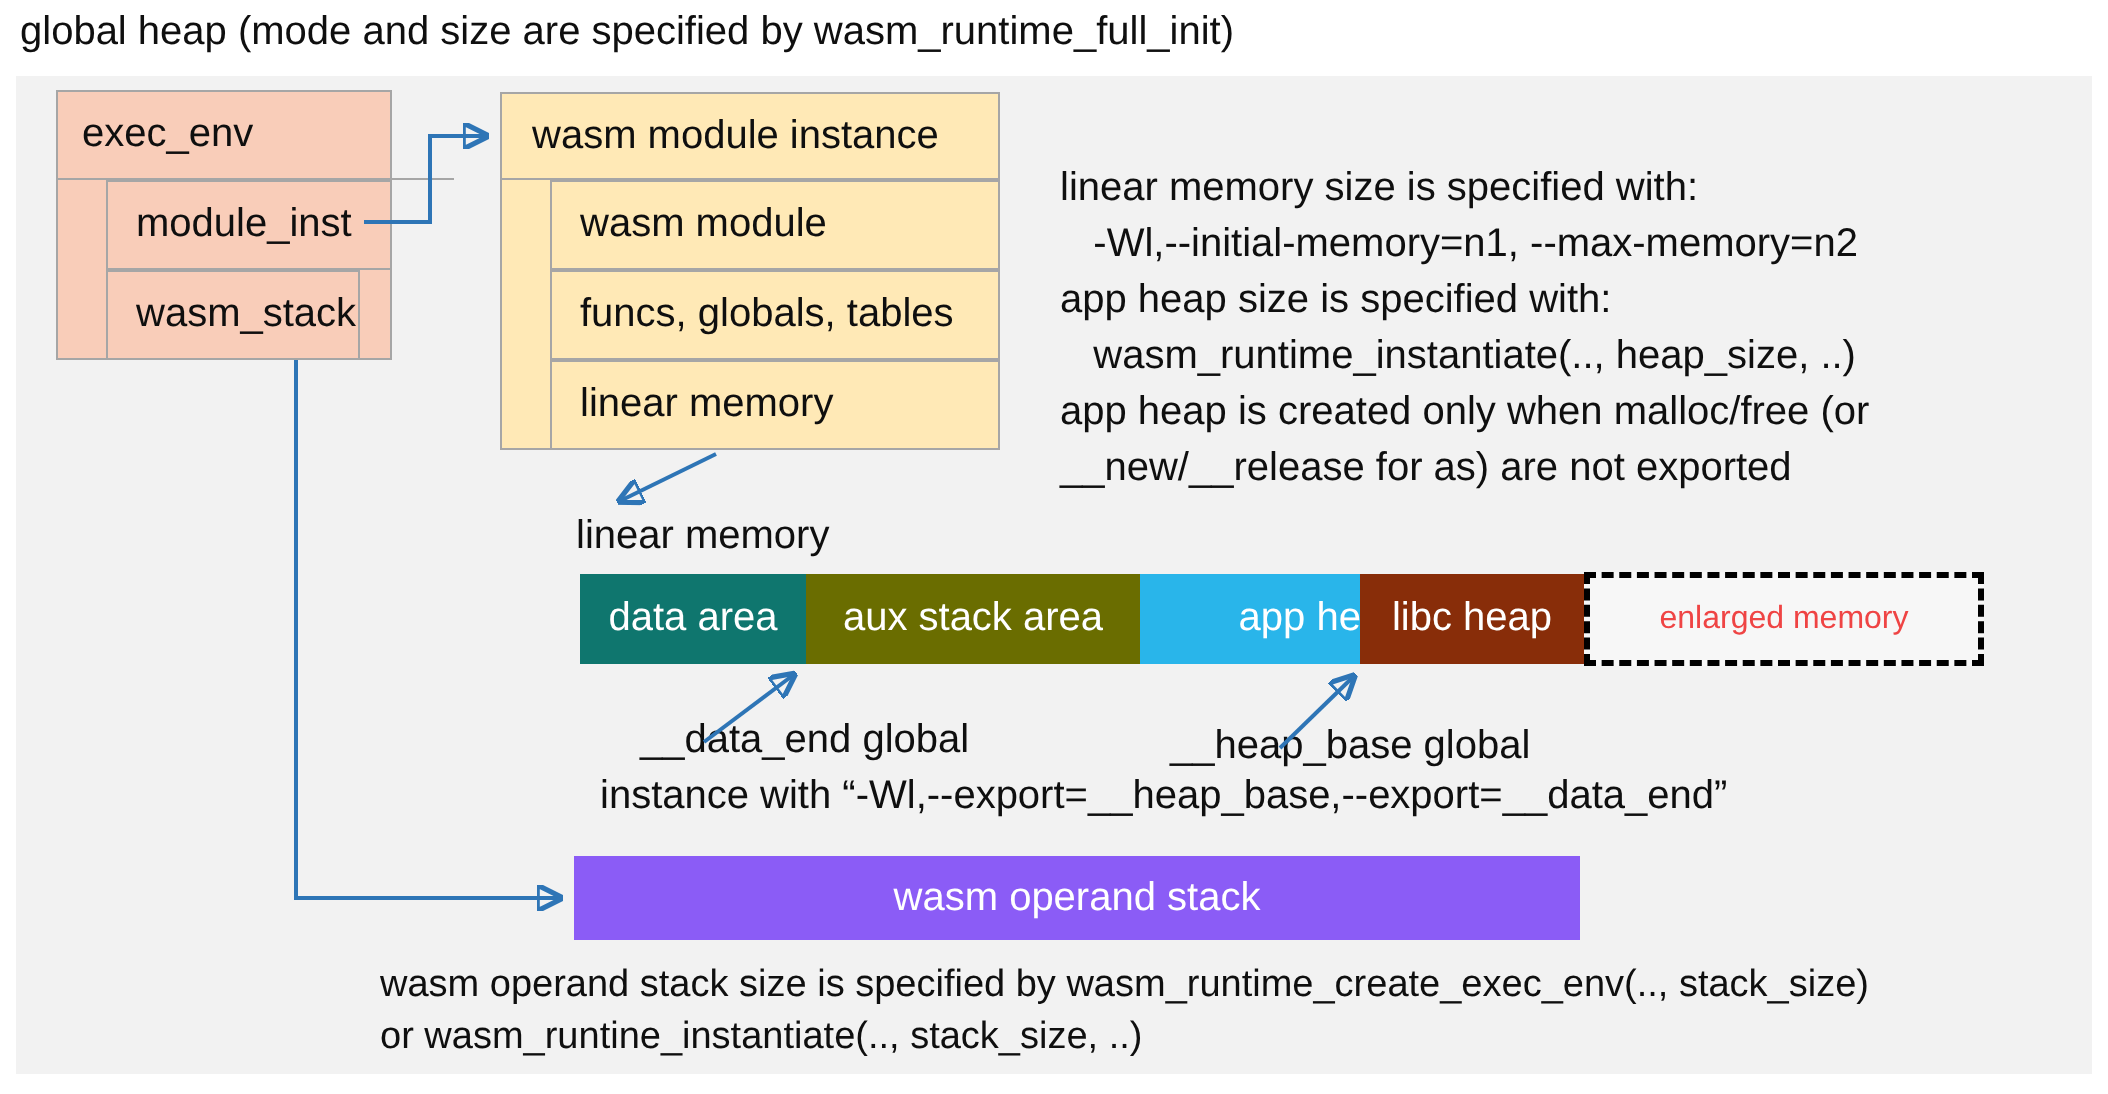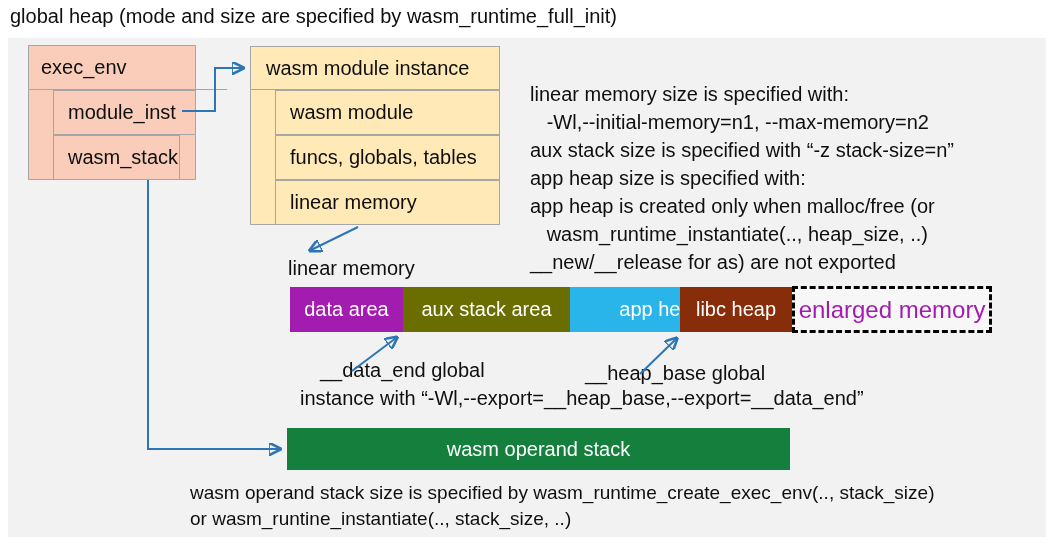--- a/index.html
+++ b/index.html
@@ -32,33 +32,33 @@
 
   
   .notes{left:530px;top:48px;font-size:20px;line-height:28px;margin-top:32px;}
   .notes div{white-space:pre-wrap;}
 
   .linmem-label{left:288px;top:257px;font-size:20px;}
 
   
   .seg{top:287px;height:45px;display:flex;align-items:center;justify-content:center;
        color:#ffffff;font-size:20px;white-space:nowrap;}
-  .seg-data{left:290px;width:113px;background:#a21caf;}
+  .seg-data{left:290px;width:113px;background:#0f766e;}
   .seg-aux{left:403px;width:167px;background:#6a6d00;}
   .seg-app{left:570px;width:110px;background:#29b5ea;padding-left:36px;}
   .seg-libc{left:680px;width:112px;background:#882d09;}
   .seg-enlarged{left:792px;top:286px;width:200px;height:47px;box-sizing:border-box;
-       border:3px dashed #000;background:#f7f7f7;color:#a21caf;
-       display:flex;align-items:center;justify-content:center;font-size:24px;}
+       border:3px dashed #000;background:#f7f7f7;color:#ef4444;
+       display:flex;align-items:center;justify-content:center;font-size:16px;}
 
   .ann-data-end{left:320px;top:359px;font-size:20px;}
   .ann-heap-base{left:585px;top:362px;font-size:20px;}
   .ann-export{left:300px;top:387px;font-size:20px;white-space:nowrap;}
 
-  .operand{left:287px;top:428px;width:503px;height:42px;background:#15803d;
+  .operand{left:287px;top:428px;width:503px;height:42px;background:#8b5cf6;
        display:flex;align-items:center;justify-content:center;color:#fff;font-size:20px;}
 
   .footer{left:190px;top:480px;font-size:19px;line-height:26px;white-space:nowrap;}
 
   svg.overlay{position:absolute;left:0;top:0;width:1054px;height:547px;pointer-events:none;}
   svg.overlay path{stroke:#2e75b6;stroke-width:2;fill:none;}
 </style>
 </head>
 <body>
 
@@ -73,24 +73,23 @@
 
 <div class="abs box cream inst-outer"></div>
 <div class="abs box hdr inst-hdr">wasm module instance</div>
 <div class="abs box cream row inst-row1">wasm module</div>
 <div class="abs box cream row inst-row2">funcs, globals, tables</div>
 <div class="abs box cream row inst-row3">linear memory</div>
 
 <div class="abs notes">
   <div>linear memory size is specified with:</div>
   <div>   -Wl,--initial-memory=n1, --max-memory=n2</div>
-  <div>aux stack size is specified with “-z stack-size=n”</div>
   <div>app heap size is specified with:</div>
+  <div>   wasm_runtime_instantiate(.., heap_size, ..)</div>
   <div>app heap is created only when malloc/free (or</div>
-  <div>   wasm_runtime_instantiate(.., heap_size, ..)</div>
   <div>__new/__release for as) are not exported</div>
 </div>
 
 <div class="abs linmem-label">linear memory</div>
 <div class="abs seg seg-data">data area</div>
 <div class="abs seg seg-aux">aux stack area</div>
 <div class="abs seg seg-app">app heap</div>
 <div class="abs seg seg-libc">libc heap</div>
 <div class="abs seg-enlarged">enlarged memory</div>
 

